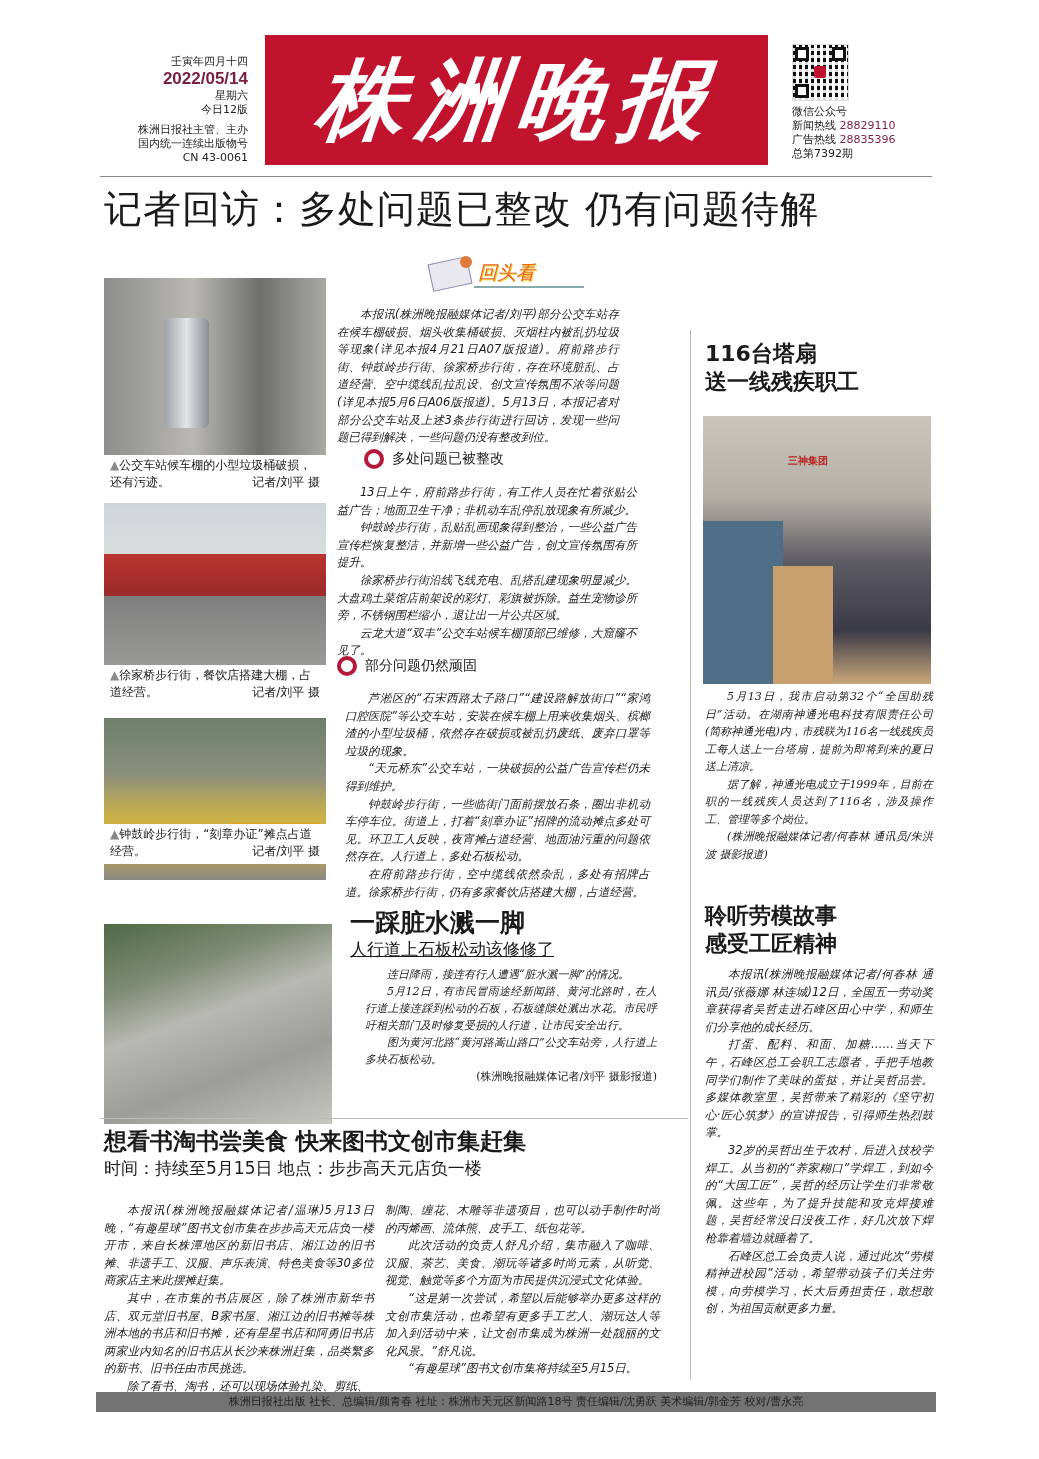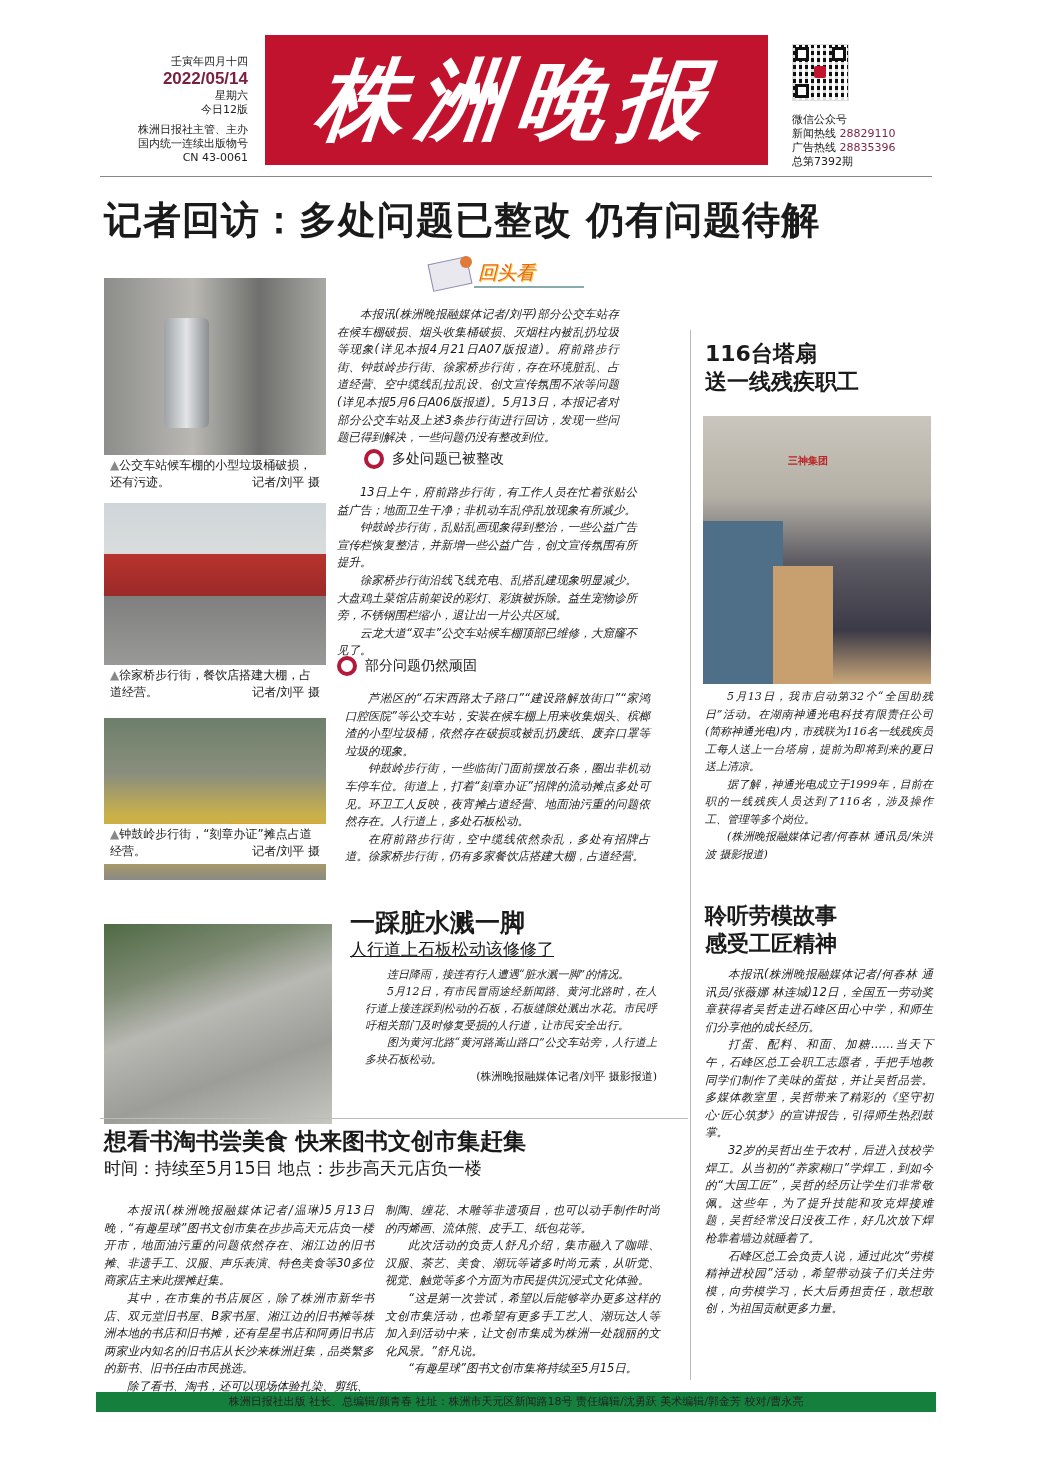--- a/index.html
+++ b/index.html
@@ -11,31 +11,31 @@
   .logo-box{left:265px;top:35px;width:503px;height:130px;background:#c1132e;display:flex;align-items:center;justify-content:center;}
   .logo-box span{color:#fff;font-family:"DejaVu Serif",serif;font-weight:bold;font-size:88px;letter-spacing:12px;font-style:italic;transform:skewX(-6deg);}
   .mast-right{left:792px;top:44px;width:140px;font-size:11px;line-height:14px;}
   .qr{width:55px;height:55px;background:
       repeating-linear-gradient(90deg,#111 0 3px,#fff 3px 6px),#fff;position:relative;border:1px solid #ddd;}
   .qr::before{content:"";position:absolute;inset:0;background:repeating-linear-gradient(0deg,rgba(255,255,255,.85) 0 3px,transparent 3px 7px);}
   .qr i{position:absolute;width:14px;height:14px;border:3px solid #111;background:#fff;box-sizing:border-box;}
   .qr b{position:absolute;left:21px;top:21px;width:12px;height:12px;background:#c1132e;border-radius:2px;}
   .hot{color:#7a1f3d;}
   .rule{left:100px;width:832px;height:1px;background:#888;}
-  .main-title{left:104px;top:195px;font-size:38px;font-weight:bold;letter-spacing:1px;font-family:"DejaVu Sans",sans-serif;}
+  .main-title{left:104px;top:184px;font-size:38px;font-weight:normal;letter-spacing:1px;font-family:"DejaVu Sans",sans-serif;}
   .photo{background:#bbb;overflow:hidden;margin-top:8px;}
   .cap{font-size:12px;line-height:17px;background:#fff;padding:2px 6px 4px 6px;box-sizing:border-box;}
   .cap .tri{color:#888;}
   .cap .credit{float:right;}
   .body-text{font-size:11.5px;line-height:17.6px;text-align:justify;}
   .body-text p{margin:0;text-indent:2em;font-style:italic;}
   .sec-head{font-size:14px;display:flex;align-items:center;gap:8px;text-align:center;}
   .dot{width:12px;height:12px;border:4px solid #b4193a;border-radius:50%;background:#fff;}
   .h2{font-weight:bold;font-size:22px;line-height:28px;}
-  .footer{left:96px;top:1392px;width:840px;height:20px;background:#15803d;font-size:11px;line-height:20px;text-align:center;color:#222;}
+  .footer{left:96px;top:1392px;width:840px;height:20px;background:#737373;font-size:11px;line-height:20px;text-align:center;color:#222;}
   .badge{left:430px;top:256px;width:160px;height:36px;}
   .badge .pad{position:absolute;left:0;top:4px;width:38px;height:26px;background:#e8e8ee;border:1px solid #8a8ab0;transform:rotate(-12deg);}
   .badge .hand{position:absolute;left:30px;top:0;width:12px;height:12px;background:#e07a3a;border-radius:50%;}
   .badge .txt{position:absolute;left:48px;top:4px;font-size:19px;font-weight:normal;color:#e8661e;font-style:italic;text-shadow:1px 1px 0 #f7d23a;}
   .badge .line{position:absolute;left:44px;top:30px;width:110px;height:2px;background:#8aa;}
 </style>
 </head>
 <body>
 
 <div class="abs mast-left">
@@ -53,21 +53,21 @@
   <span>株洲晚报</span>
 </div>
 
 <div class="abs mast-right">
   <div class="qr">
     <i style="left:2px;top:2px"></i>
       <i style="right:2px;top:2px"></i>
       <i style="left:2px;bottom:2px"></i>
       <b></b>
   </div>
-  <div style="margin-top:12px">微信公众号</div>
+  <div style="margin-top:4px">微信公众号</div>
   <div><span>新闻热线</span> <span class="hot">28829110</span></div>
   <div><span>广告热线</span> <span class="hot">28835396</span></div>
   <div>总第7392期</div>
 </div>
 
 <div class="abs rule" style="top:176px"></div>
 
 <div class="abs main-title">记者回访：多处问题已整改  仍有问题待解</div>
 
 <div class="abs photo" style="left:104px;top:270px;width:222px;height:185px;background:linear-gradient(90deg,#8d8d8b 0%,#b9b8b3 40%,#6f706d 70%,#a9a9a4 100%);">
@@ -112,20 +112,21 @@
   <p>徐家桥步行街沿线飞线充电、乱搭乱建现象明显减少。大盘鸡土菜馆店前架设的彩灯、彩旗被拆除。益生宠物诊所旁，不锈钢围栏缩小，退让出一片公共区域。</p>
   <p>云龙大道“双丰”公交车站候车棚顶部已维修，大窟窿不见了。</p>
 </div>
 
 <div class="abs sec-head" style="left:337px;top:656px;">
   <span class="dot"></span>
   <span>部分问题仍然顽固</span>
 </div>
 <div class="abs body-text" style="left:345px;top:690px;width:305px;">
   <p>芦淞区的“石宋西路太子路口”“建设路解放街口”“家鸿口腔医院”等公交车站，安装在候车棚上用来收集烟头、槟榔渣的小型垃圾桶，依然存在破损或被乱扔废纸、废弃口罩等垃圾的现象。</p>
+  <p>“天元桥东”公交车站，一块破损的公益广告宣传栏仍未得到维护。</p>
   <p>钟鼓岭步行街，一些临街门面前摆放石条，圈出非机动车停车位。街道上，打着“刻章办证”招牌的流动摊点多处可见。环卫工人反映，夜宵摊占道经营、地面油污重的问题依然存在。人行道上，多处石板松动。</p>
   <p>在府前路步行街，空中缆线依然杂乱，多处有招牌占道。徐家桥步行街，仍有多家餐饮店搭建大棚，占道经营。</p>
 </div>
 
 <div class="abs" style="left:350px;top:906px;font-size:25px;font-weight:bold;">一踩脏水溅一脚</div>
 <div class="abs" style="left:350px;top:938px;font-size:17px;text-decoration:underline;">人行道上石板松动该修修了</div>
 <div class="abs body-text" style="left:365px;top:966px;width:292px;font-family:'DejaVu Serif',serif;font-size:11px;line-height:17px;">
   <p>连日降雨，接连有行人遭遇“脏水溅一脚”的情况。</p>
   <p>5月12日，有市民冒雨途经新闻路、黄河北路时，在人行道上接连踩到松动的石板，石板缝隙处溅出水花。市民呼吁相关部门及时修复受损的人行道，让市民安全出行。</p>
   <p>图为黄河北路“黄河路嵩山路口”公交车站旁，人行道上多块石板松动。</p>
@@ -150,21 +151,21 @@
 <div class="abs body-text" style="left:705px;top:966px;width:228px;">
   <p>本报讯(株洲晚报融媒体记者/何春林  通讯员/张薇娜  林连城)12日，全国五一劳动奖章获得者吴哲走进石峰区田心中学，和师生们分享他的成长经历。</p>
   <p>打蛋、配料、和面、加糖……当天下午，石峰区总工会职工志愿者，手把手地教同学们制作了美味的蛋挞，并让吴哲品尝。多媒体教室里，吴哲带来了精彩的《坚守初心·匠心筑梦》的宣讲报告，引得师生热烈鼓掌。</p>
   <p>32岁的吴哲出生于农村，后进入技校学焊工。从当初的“养家糊口”学焊工，到如今的“大国工匠”，吴哲的经历让学生们非常敬佩。这些年，为了提升技能和攻克焊接难题，吴哲经常没日没夜工作，好几次放下焊枪靠着墙边就睡着了。</p>
   <p>石峰区总工会负责人说，通过此次“劳模精神进校园”活动，希望带动孩子们关注劳模，向劳模学习，长大后勇担责任，敢想敢创，为祖国贡献更多力量。</p>
 </div>
 
 <div class="abs" style="left:104px;top:1126px;font-size:23px;font-weight:bold;">想看书淘书尝美食  快来图书文创市集赶集</div>
 <div class="abs" style="left:104px;top:1157px;font-size:17px;">时间：持续至5月15日  地点：步步高天元店负一楼</div>
 <div class="abs body-text" style="left:104px;top:1202px;width:270px;">
-  <p>本报讯(株洲晚报融媒体记者/温琳)5月13日晚，“有趣星球”图书文创市集在步步高天元店负一楼开市，地面油污重的问题依然存在、湘江边的旧书摊、非遗手工、汉服、声乐表演、特色美食等30多位商家店主来此摆摊赶集。</p>
+  <p>本报讯(株洲晚报融媒体记者/温琳)5月13日晚，“有趣星球”图书文创市集在步步高天元店负一楼开市，来自长株潭地区的新旧书店、湘江边的旧书摊、非遗手工、汉服、声乐表演、特色美食等30多位商家店主来此摆摊赶集。</p>
   <p>其中，在市集的书店展区，除了株洲市新华书店、双元堂旧书屋、B家书屋、湘江边的旧书摊等株洲本地的书店和旧书摊，还有星星书店和阿勇旧书店两家业内知名的旧书店从长沙来株洲赶集，品类繁多的新书、旧书任由市民挑选。</p>
   <p>除了看书、淘书，还可以现场体验扎染、剪纸、</p>
 </div>
 <div class="abs body-text" style="left:385px;top:1202px;width:275px;">
   <p style="text-indent:0">制陶、缠花、木雕等非遗项目，也可以动手制作时尚的丙烯画、流体熊、皮手工、纸包花等。</p>
   <p>此次活动的负责人舒凡介绍，集市融入了咖啡、汉服、茶艺、美食、潮玩等诸多时尚元素，从听觉、视觉、触觉等多个方面为市民提供沉浸式文化体验。</p>
   <p>“这是第一次尝试，希望以后能够举办更多这样的文创市集活动，也希望有更多手工艺人、潮玩达人等加入到活动中来，让文创市集成为株洲一处靓丽的文化风景。”舒凡说。</p>
   <p>“有趣星球”图书文创市集将持续至5月15日。</p>
 </div>
 

